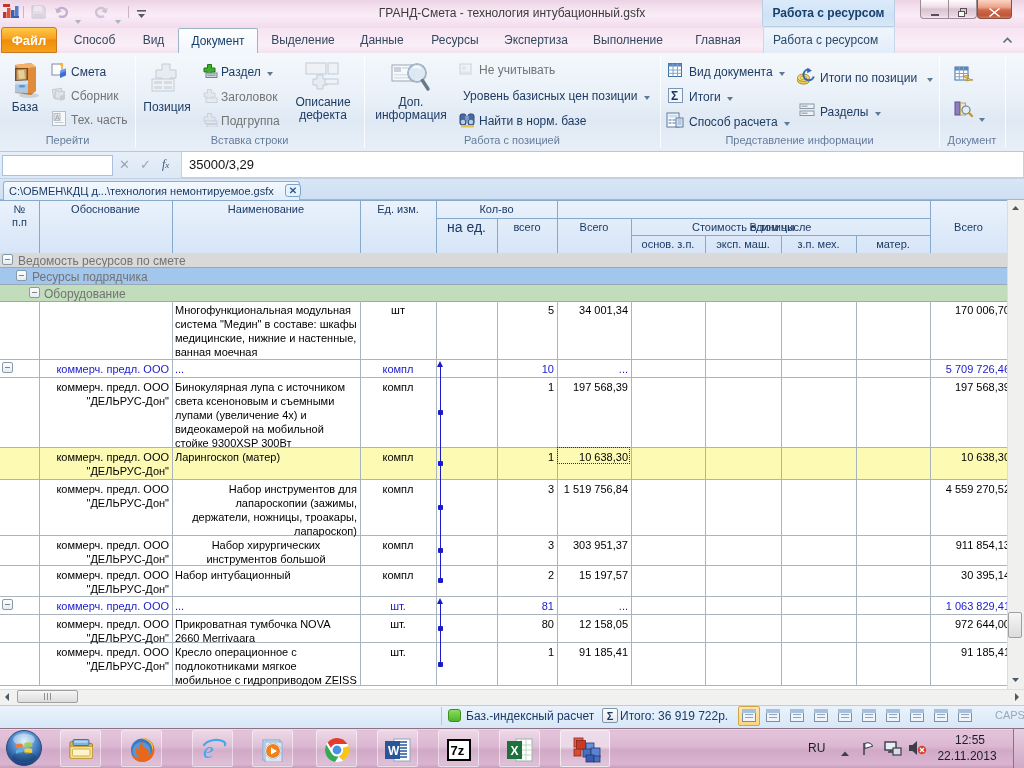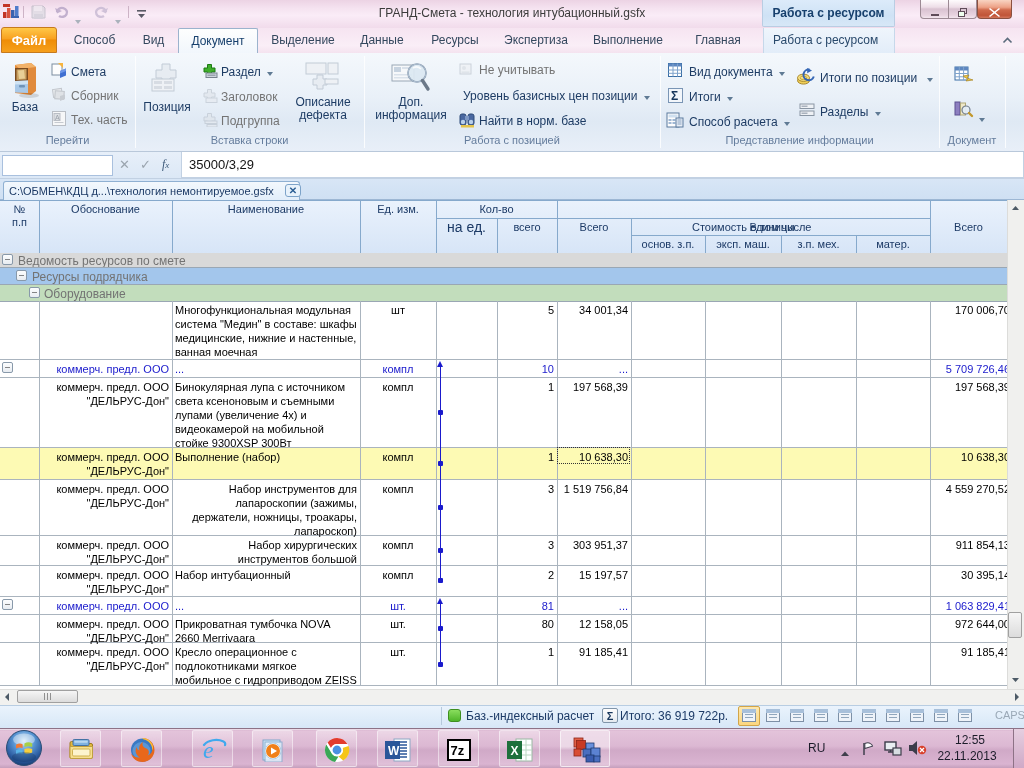--- a/index.html
+++ b/index.html
@@ -374,34 +374,34 @@
 <div class="abs cell" style="left:500px;top:162px;width:54px;text-align:right;color:#1a1acc">10</div>
 <div class="abs cell" style="left:560px;top:162px;width:68px;text-align:right;color:#1a1acc">...</div>
 <div class="abs cell" style="left:930px;top:162px;width:80px;text-align:right;color:#1a1acc">5 709 726,46</div>
 <div class="abs cell" style="left:42px;top:180px;width:127px;text-align:right;color:#000">коммерч. предл. ООО<br>"ДЕЛЬРУС-Дон"</div>
 <div class="abs cell" style="left:175px;top:180px;width:182px;text-align:left;color:#000">Бинокулярная лупа с источником<br>света ксеноновым и съемными<br>лупами (увеличение 4х) и<br>видеокамерой на мобильной<br>стойке 9300XSP 300Вт</div>
 <div class="abs cell" style="left:363px;top:180px;width:70px;text-align:center;color:#000">компл</div>
 <div class="abs cell" style="left:500px;top:180px;width:54px;text-align:right;color:#000">1</div>
 <div class="abs cell" style="left:560px;top:180px;width:68px;text-align:right;color:#000">197 568,39</div>
 <div class="abs cell" style="left:930px;top:180px;width:80px;text-align:right;color:#000">197 568,39</div>
 <div class="abs cell" style="left:42px;top:250px;width:127px;text-align:right;color:#000">коммерч. предл. ООО<br>"ДЕЛЬРУС-Дон"</div>
-<div class="abs cell" style="left:175px;top:250px;width:182px;text-align:left;color:#000">Выполнение (набор)</div>
+<div class="abs cell" style="left:175px;top:250px;width:182px;text-align:left;color:#000">Ларингоскоп (матер)</div>
 <div class="abs cell" style="left:363px;top:250px;width:70px;text-align:center;color:#000">компл</div>
 <div class="abs cell" style="left:500px;top:250px;width:54px;text-align:right;color:#000">1</div>
 <div class="abs cell" style="left:560px;top:250px;width:68px;text-align:right;color:#000">10 638,30</div>
 <div class="abs cell" style="left:930px;top:250px;width:80px;text-align:right;color:#000">10 638,30</div>
 <div class="abs" style="left:557px;top:247px;width:73px;height:17px;border:1px dotted #333"></div>
 <div class="abs cell" style="left:42px;top:282px;width:127px;text-align:right;color:#000">коммерч. предл. ООО<br>"ДЕЛЬРУС-Дон"</div>
 <div class="abs cell" style="left:175px;top:282px;width:182px;text-align:right;color:#000">Набор инструментов для<br>лапароскопии (зажимы,<br>держатели, ножницы, троакары,<br>лапароскоп)</div>
 <div class="abs cell" style="left:363px;top:282px;width:70px;text-align:center;color:#000">компл</div>
 <div class="abs cell" style="left:500px;top:282px;width:54px;text-align:right;color:#000">3</div>
 <div class="abs cell" style="left:560px;top:282px;width:68px;text-align:right;color:#000">1 519 756,84</div>
 <div class="abs cell" style="left:930px;top:282px;width:80px;text-align:right;color:#000">4 559 270,52</div>
 <div class="abs cell" style="left:42px;top:338px;width:127px;text-align:right;color:#000">коммерч. предл. ООО<br>"ДЕЛЬРУС-Дон"</div>
-<div class="abs cell" style="left:175px;top:338px;width:182px;text-align:right;color:#000">Набор хирургических<br>инструментов большой</div>
+<div class="abs cell" style="left:175px;top:338px;width:182px;text-align:center;color:#000">Набор хирургических<br>инструментов большой</div>
 <div class="abs cell" style="left:363px;top:338px;width:70px;text-align:center;color:#000">компл</div>
 <div class="abs cell" style="left:500px;top:338px;width:54px;text-align:right;color:#000">3</div>
 <div class="abs cell" style="left:560px;top:338px;width:68px;text-align:right;color:#000">303 951,37</div>
 <div class="abs cell" style="left:930px;top:338px;width:80px;text-align:right;color:#000">911 854,13</div>
 <div class="abs cell" style="left:42px;top:368px;width:127px;text-align:right;color:#000">коммерч. предл. ООО<br>"ДЕЛЬРУС-Дон"</div>
 <div class="abs cell" style="left:175px;top:368px;width:182px;text-align:left;color:#000">Набор интубационный</div>
 <div class="abs cell" style="left:363px;top:368px;width:70px;text-align:center;color:#000">компл</div>
 <div class="abs cell" style="left:500px;top:368px;width:54px;text-align:right;color:#000">2</div>
 <div class="abs cell" style="left:560px;top:368px;width:68px;text-align:right;color:#000">15 197,57</div>
 <div class="abs cell" style="left:930px;top:368px;width:80px;text-align:right;color:#000">30 395,14</div>

